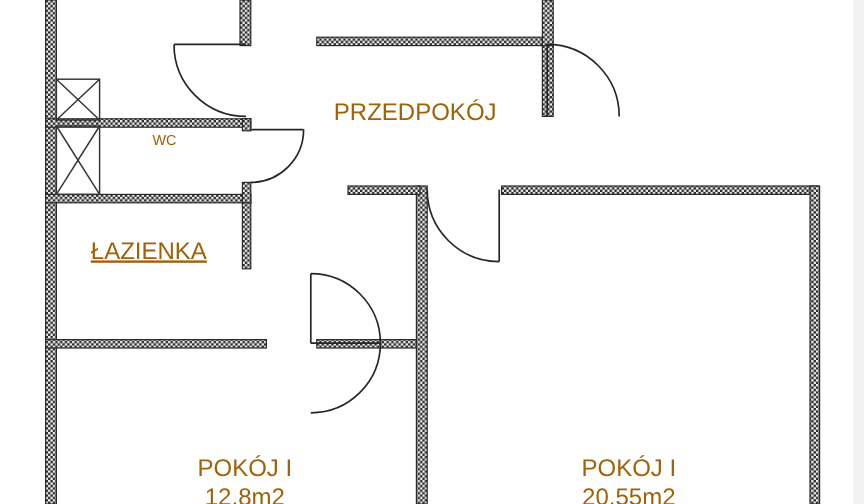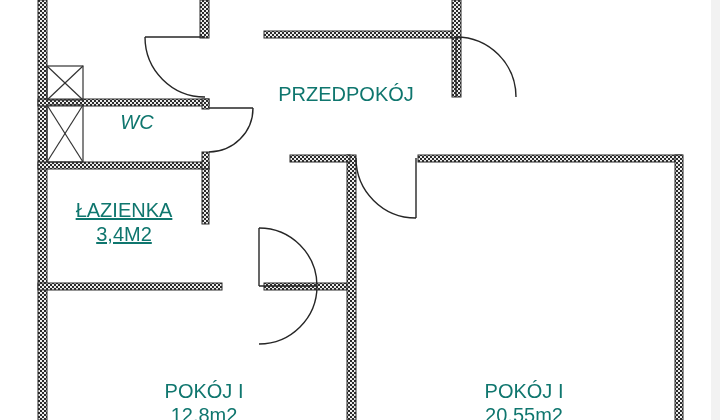--- a/index.html
+++ b/index.html
@@ -19,21 +19,21 @@
     position: absolute;
     left: 0;
     top: 0;
     width: 720px;
     height: 420px;
     display: block;
   }
   .room-label {
     position: absolute;
     text-align: center;
-    color: #0f766e;
+    color: #a16207;
     font-family: "Liberation Sans", sans-serif;
     line-height: 1.22;
     white-space: nowrap;
     -webkit-font-smoothing: antialiased;
   }
   .room-label .ln {
     display: block;
   }
 </style>
 </head>
@@ -107,26 +107,25 @@
           <path d="M 416 218 A 60 60 0 0 1 356 158" fill="none" stroke="#262626" stroke-width="1.4"></path>
           <line x1="416" y1="158" x2="416" y2="218" stroke="#262626" stroke-width="1.4"></line>
         </g>
       </g>
   </svg>
 
   <div id="labels-layer">
       <div class="room-label" style="left: 346px; top: 82px; font-size: 20px; transform: translateX(-50%);">
         <span class="ln">PRZEDPOKÓJ</span>
       </div>
-      <div class="room-label" style="left: 137px; top: 110px; font-size: 20px; transform: translateX(-50%); font-style: italic;">
+      <div class="room-label" style="left: 137px; top: 110px; font-size: 12px; transform: translateX(-50%);">
         <span class="ln">WC</span>
       </div>
       <div class="room-label" style="left: 124px; top: 198px; font-size: 20px; transform: translateX(-50%); text-decoration: underline;">
         <span class="ln">ŁAZIENKA</span>
-        <span class="ln">3,4M2</span>
       </div>
       <div class="room-label" style="left: 204px; top: 379px; font-size: 20px; transform: translateX(-50%);">
         <span class="ln">POKÓJ I</span>
         <span class="ln">12,8m2</span>
       </div>
       <div class="room-label" style="left: 524px; top: 379px; font-size: 20px; transform: translateX(-50%);">
         <span class="ln">POKÓJ I</span>
         <span class="ln">20,55m2</span>
       </div>
     </div>

